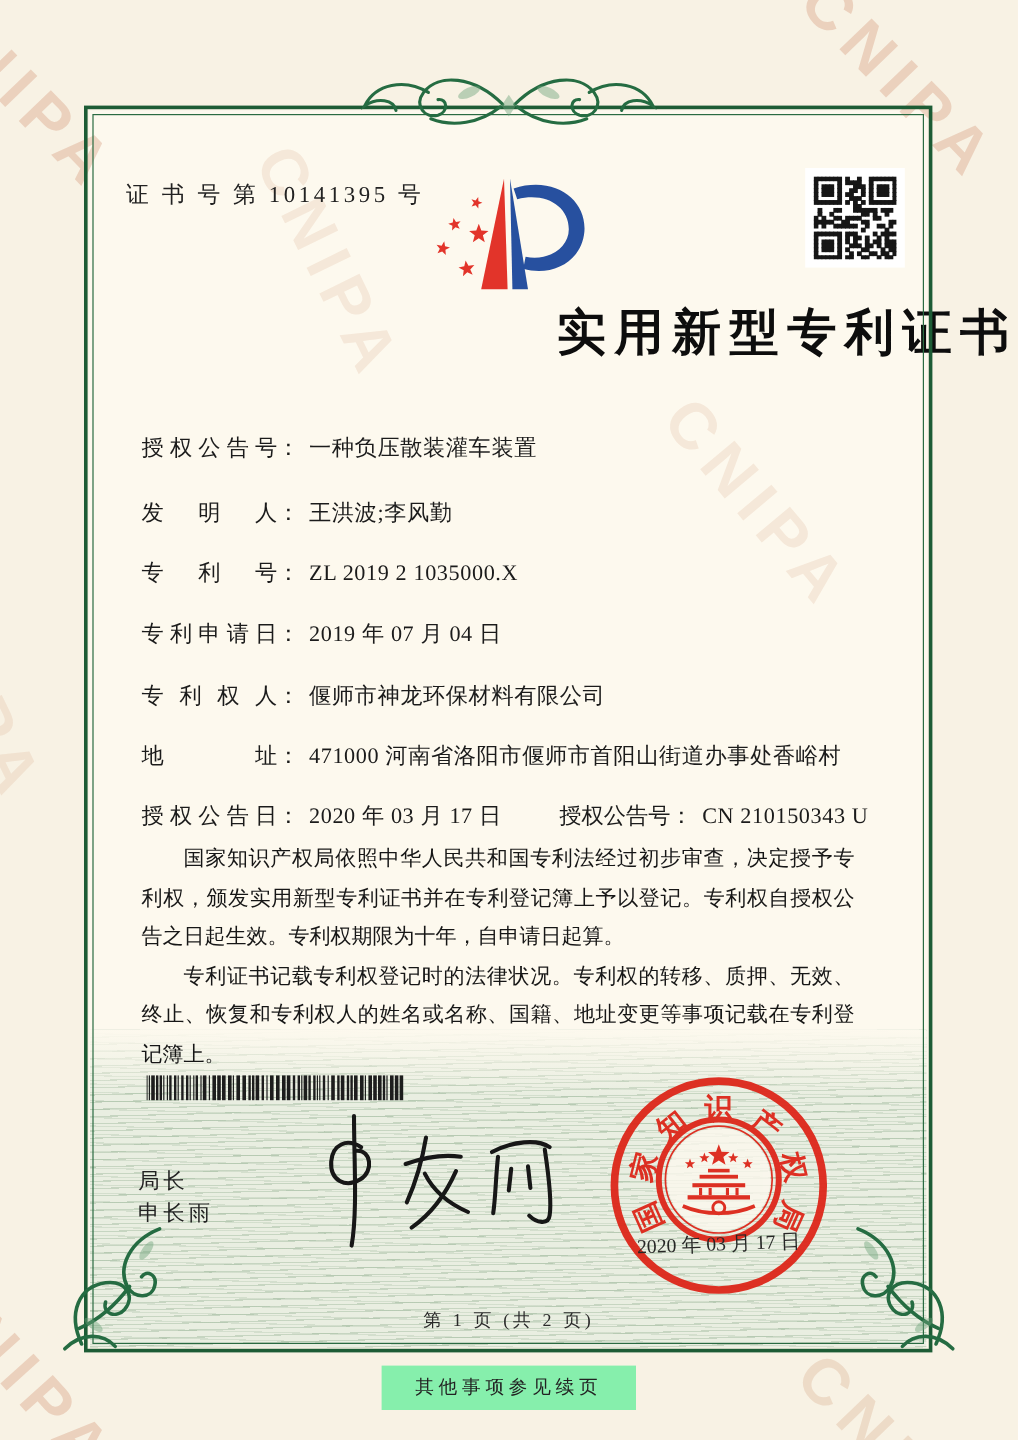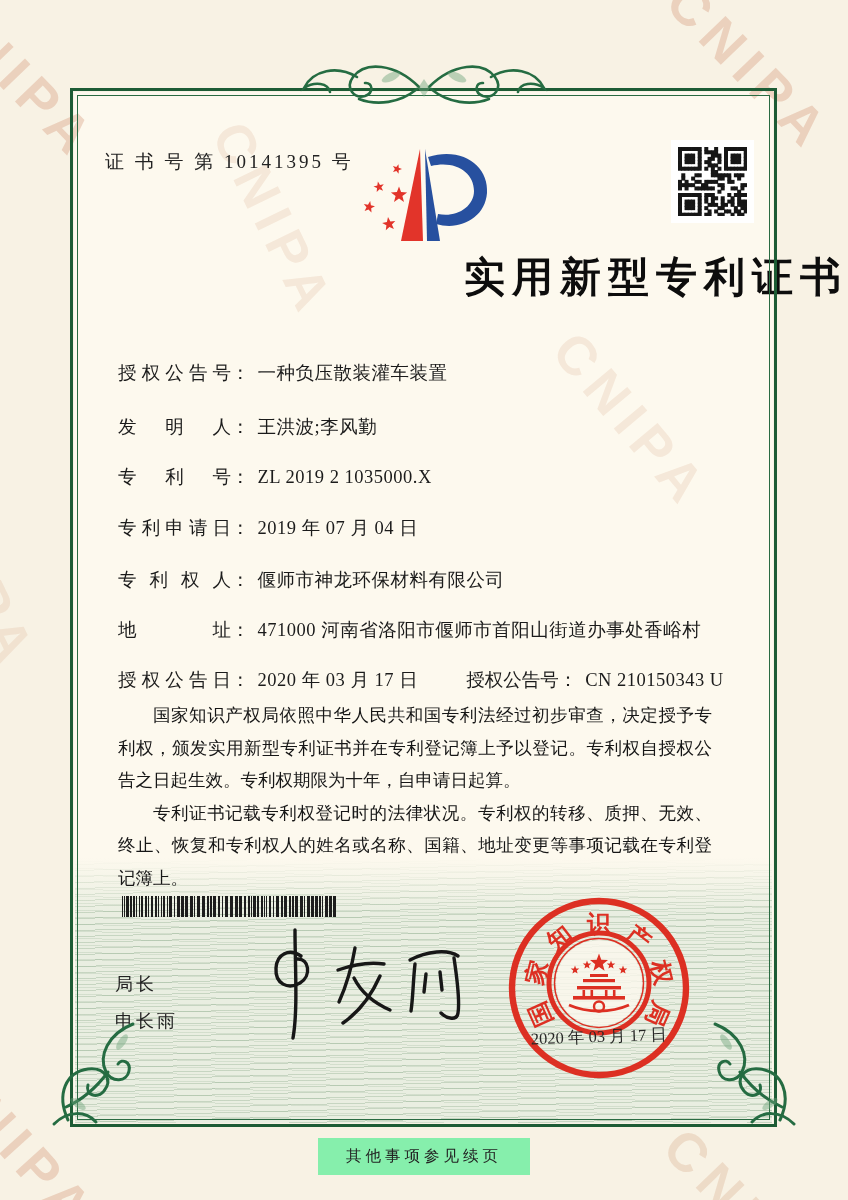--- a/index.html
+++ b/index.html
@@ -40,21 +40,21 @@
   .fvalue{letter-spacing:.5px;}
   .grant-pair{margin-left:48px;}
   
   .body-text{position:absolute;left:118px;top:699px;width:594px;z-index:3;
              font-size:17.5px;line-height:1.86;text-align:justify;color:#161616;}
   .body-text p{margin:0;text-indent:2em;}
   
   .barcode{position:absolute;left:122px;top:896px;z-index:3;}
   .signoff{position:absolute;left:115px;top:972px;z-index:3;font-size:18px;letter-spacing:3px;
            font-family:Liberation Mono, monospace;color:#222;}
-  .signoff .name{margin-top:13px;}
+  .signoff .name{margin-top:3px;}
   .signature{position:absolute;left:243px;top:918px;z-index:4;}
   .seal{position:absolute;left:506px;top:895px;z-index:5;opacity:.94;}
   .page-info{position:absolute;left:0;right:0;top:1091px;z-index:3;text-align:center;
              font-size:15px;letter-spacing:3px;color:#2a2a2a;}
   .continuation{position:absolute;left:50%;transform:translateX(-50%);top:1138px;z-index:3;
                 background:#86efac;padding:8px 28px;font-size:15.5px;letter-spacing:4px;color:#222;}
   
   .orn{position:absolute;z-index:7;pointer-events:none;}
   .orn-top{left:299px;top:57px;}
   .orn-bl{left:38px;top:1012px;}
@@ -512,15 +512,16 @@
           <path d="M0.0,-29.5L2.3,-23.2L9.0,-22.9L3.8,-18.8L5.6,-12.3L0.0,-16.0L-5.6,-12.3L-3.8,-18.8L-9.0,-22.9L-2.3,-23.2Z"></path>
           <path d="M-24.0,-17.5L-22.9,-14.5L-19.7,-14.4L-22.2,-12.4L-21.4,-9.4L-24.0,-11.1L-26.6,-9.4L-25.8,-12.4L-28.3,-14.4L-25.1,-14.5Z"></path>
           <path d="M-12.0,-22.5L-10.9,-19.5L-7.7,-19.4L-10.2,-17.4L-9.4,-14.4L-12.0,-16.1L-14.6,-14.4L-13.8,-17.4L-16.3,-19.4L-13.1,-19.5Z"></path>
           <path d="M12.0,-22.5L13.1,-19.5L16.3,-19.4L13.8,-17.4L14.6,-14.4L12.0,-16.1L9.4,-14.4L10.2,-17.4L7.7,-19.4L10.9,-19.5Z"></path>
           <path d="M24.0,-17.5L25.1,-14.5L28.3,-14.4L25.8,-12.4L26.6,-9.4L24.0,-11.1L21.4,-9.4L22.2,-12.4L19.7,-14.4L22.9,-14.5Z"></path>
         </g>
     </g>
     <text id="seal-date" x="93" y="147" text-anchor="middle" transform="rotate(-2 93 147)" font-family="Liberation Serif, DejaVu Serif, serif" font-size="16.5" fill="#1b1b1b">2020 年 03 月 17 日</text>
   </svg>
 
+  <div class="page-info">第 1 页 (共 2 页)</div>
   <div class="continuation">其他事项参见续页</div>
 
 </div>
 
 </body></html>

